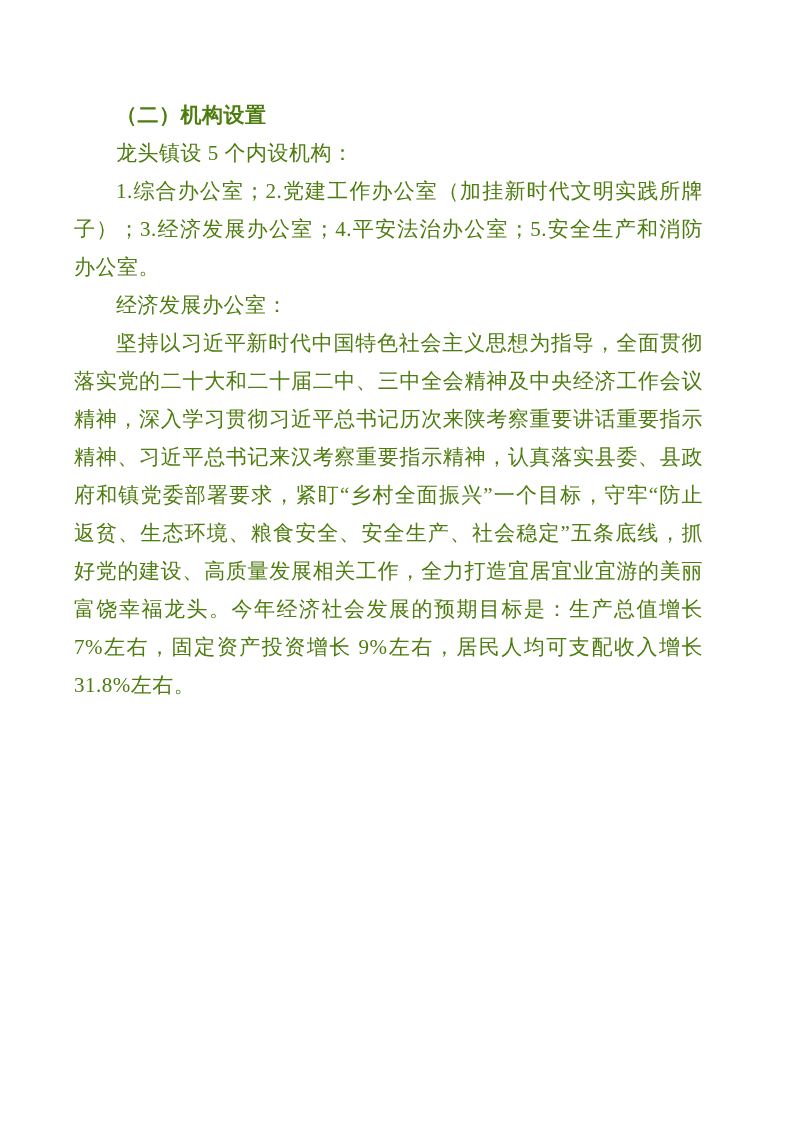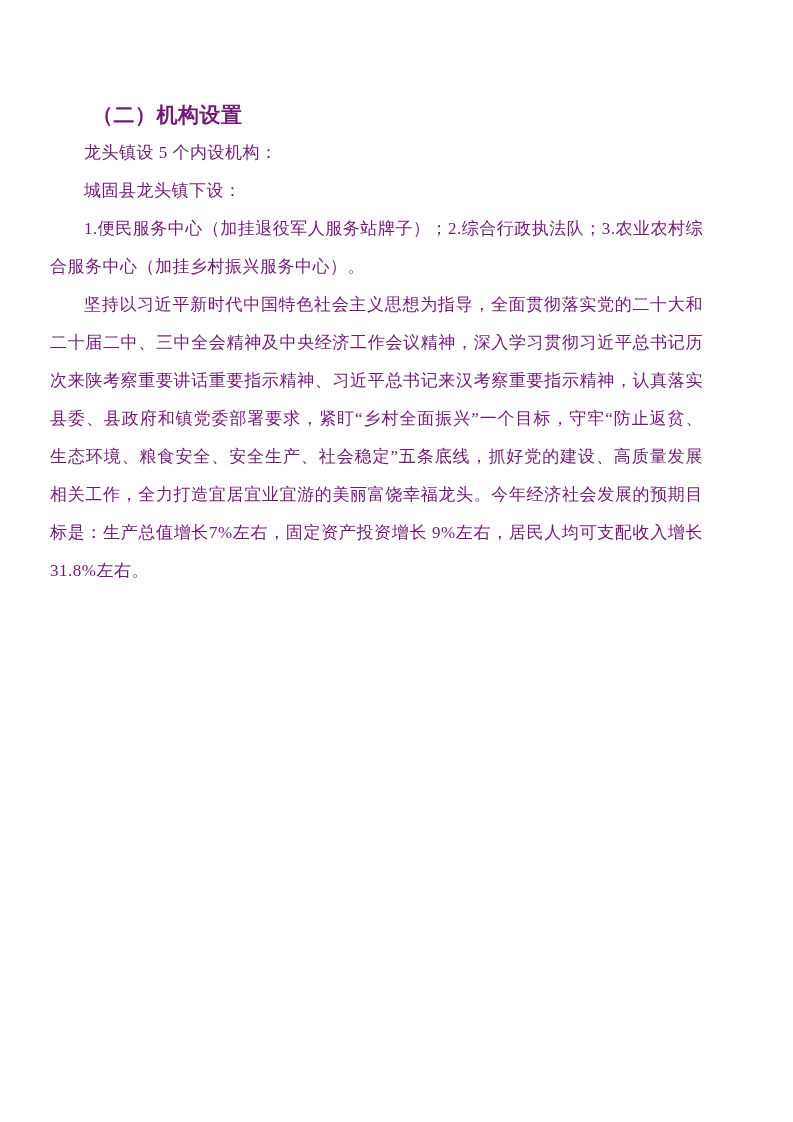--- a/index.html
+++ b/index.html
@@ -7,30 +7,30 @@
     padding: 0;
     background: #ffffff;
   }
   .page {
     position: relative;
     width: 793px;
     height: 1122px;
     margin: 0 auto;
     background: #ffffff;
     box-sizing: border-box;
-    padding: 96px 90px 0 50px;
-    color: #701a75;
+    padding: 96px 90px 0 74px;
+    color: #4d7c0f;
     overflow: hidden;
   }
   .doc-body {
     font-family: "Liberation Serif", "DejaVu Serif", serif;
   }
   p.para {
     margin: 0;
-    font-size: 17px;
+    font-size: 21px;
     line-height: 38px;
     text-align: justify;
     text-justify: inter-ideograph;
     text-indent: 2em;
     letter-spacing: 0.5px;
   }
   h2.sec-heading {
     margin: 0;
     font-size: 21px;
     line-height: 38px;
@@ -43,24 +43,24 @@
 </head>
 <body>
 
 <div class="page">
   <div class="doc-body">
 
     <h2 class="sec-heading">（二）机构设置</h2>
 
     <p class="para">龙头镇设 5 个内设机构：</p>
 
+    <p class="para">1.综合办公室；2.党建工作办公室（加挂新时代文明实践所牌子）；3.经济发展办公室；4.平安法治办公室；5.安全生产和消防办公室。</p>
 
-    <p class="para">城固县龙头镇下设：</p>
+    <p class="para">经济发展办公室：</p>
 
-    <p class="para">1.便民服务中心（加挂退役军人服务站牌子）；2.综合行政执法队；3.农业农村综合服务中心（加挂乡村振兴服务中心）。</p>
 
 
     <p class="para">坚持以习近平新时代中国特色社会主义思想为指导，全面贯彻落实党的二十大和二十届二中、三中全会精神及中央经济工作会议精神，深入学习贯彻习近平总书记历次来陕考察重要讲话重要指示精神、习近平总书记来汉考察重要指示精神，认真落实县委、县政府和镇党委部署要求，紧盯“乡村全面振兴”一个目标，守牢“防止返贫、生态环境、粮食安全、安全生产、社会稳定”五条底线，抓好党的建设、高质量发展相关工作，全力打造宜居宜业宜游的美丽富饶幸福龙头。今年经济社会发展的预期目标是：生产总值增长7%左右，固定资产投资增长 9%左右，居民人均可支配收入增长 31.8%左右。</p>
 
 
 
   </div>
 </div>
 
 </body></html>

